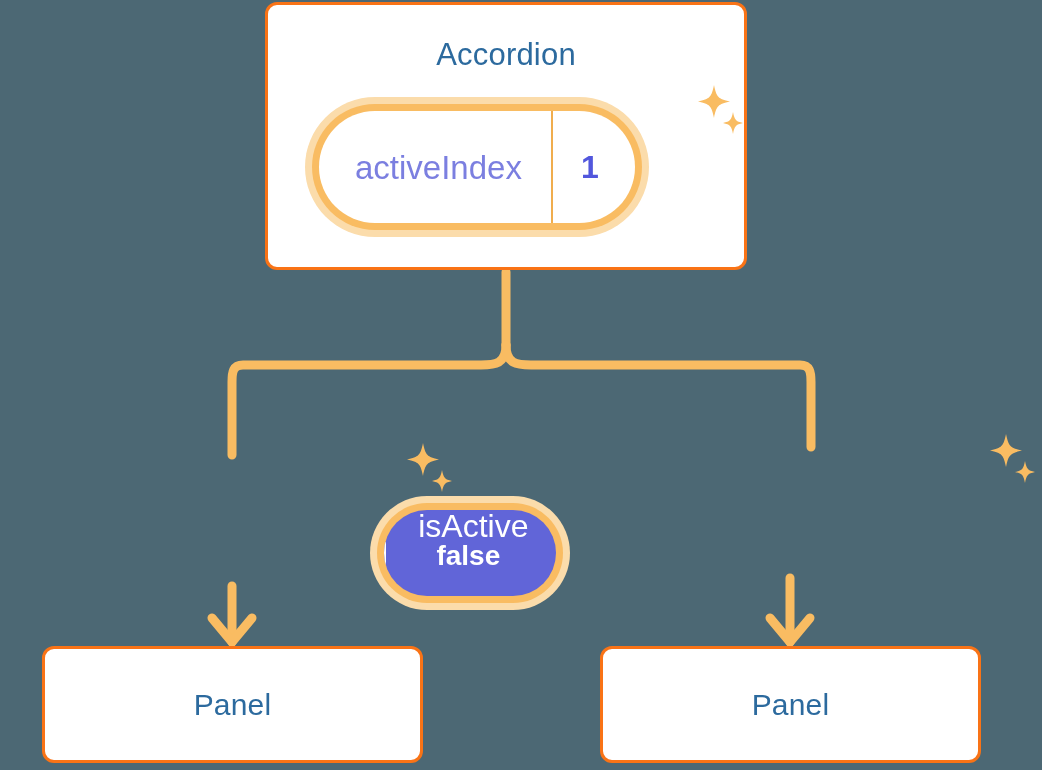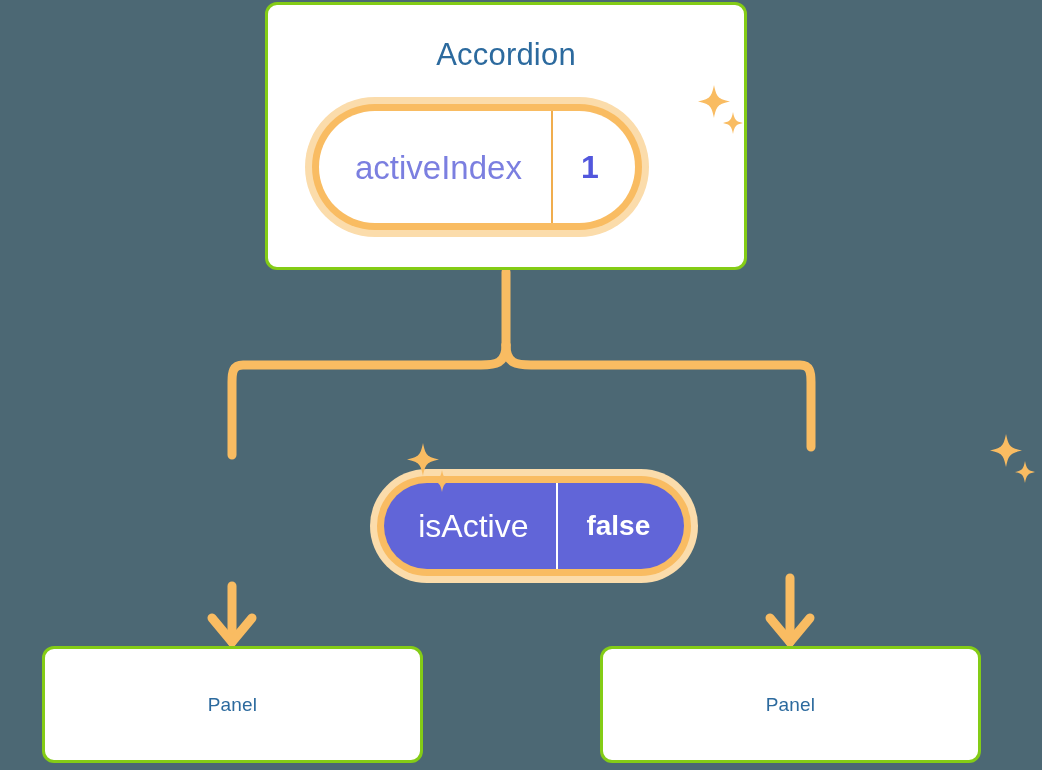--- a/index.html
+++ b/index.html
@@ -34,21 +34,21 @@
   
   .node {
     position: absolute;
     z-index: 2;
   }
 
   
   .card {
     box-sizing: border-box;
     background: #ffffff;
-    border: 3px solid #84cc16;
+    border: 3px solid #f97316;
     border-radius: 12px;
     display: flex;
     flex-direction: column;
     align-items: center;
   }
   .card-title {
     color: #2c6a9e;
     font-size: 31px;
     font-weight: 400;
     letter-spacing: .2px;
@@ -66,21 +66,21 @@
   }
 
   
   .panel-card {
     width: 381px;
     height: 117px;
     justify-content: center;
   }
   #panel-left  { left: 42px;  top: 646px; }
   #panel-right { left: 600px; top: 646px; }
-  .panel-card .card-title { font-size: 19px; }
+  .panel-card .card-title { font-size: 30px; }
 
   
   .pill-wrap {
     position: relative;
     display: inline-block;
   }
   
   .pill-outer {
     box-sizing: border-box;
     background: #fbdcab;
@@ -126,20 +126,21 @@
     font-size: 32px;
     font-weight: 700;
     padding: 0 36px 0 28px;
     border-left: 2px solid #f0ad4e;
   }
 
   
   .pill-dark .pill-body {
     background: #6165d8;
     height: 86px;
+    flex-direction: column;
   }
   .pill-dark .pill-key {
     color: #ffffff;
     font-size: 32px;
     font-weight: 400;
     padding: 0 28px 0 34px;
   }
   .pill-dark .pill-val {
     color: #ffffff;
     font-size: 28px;

